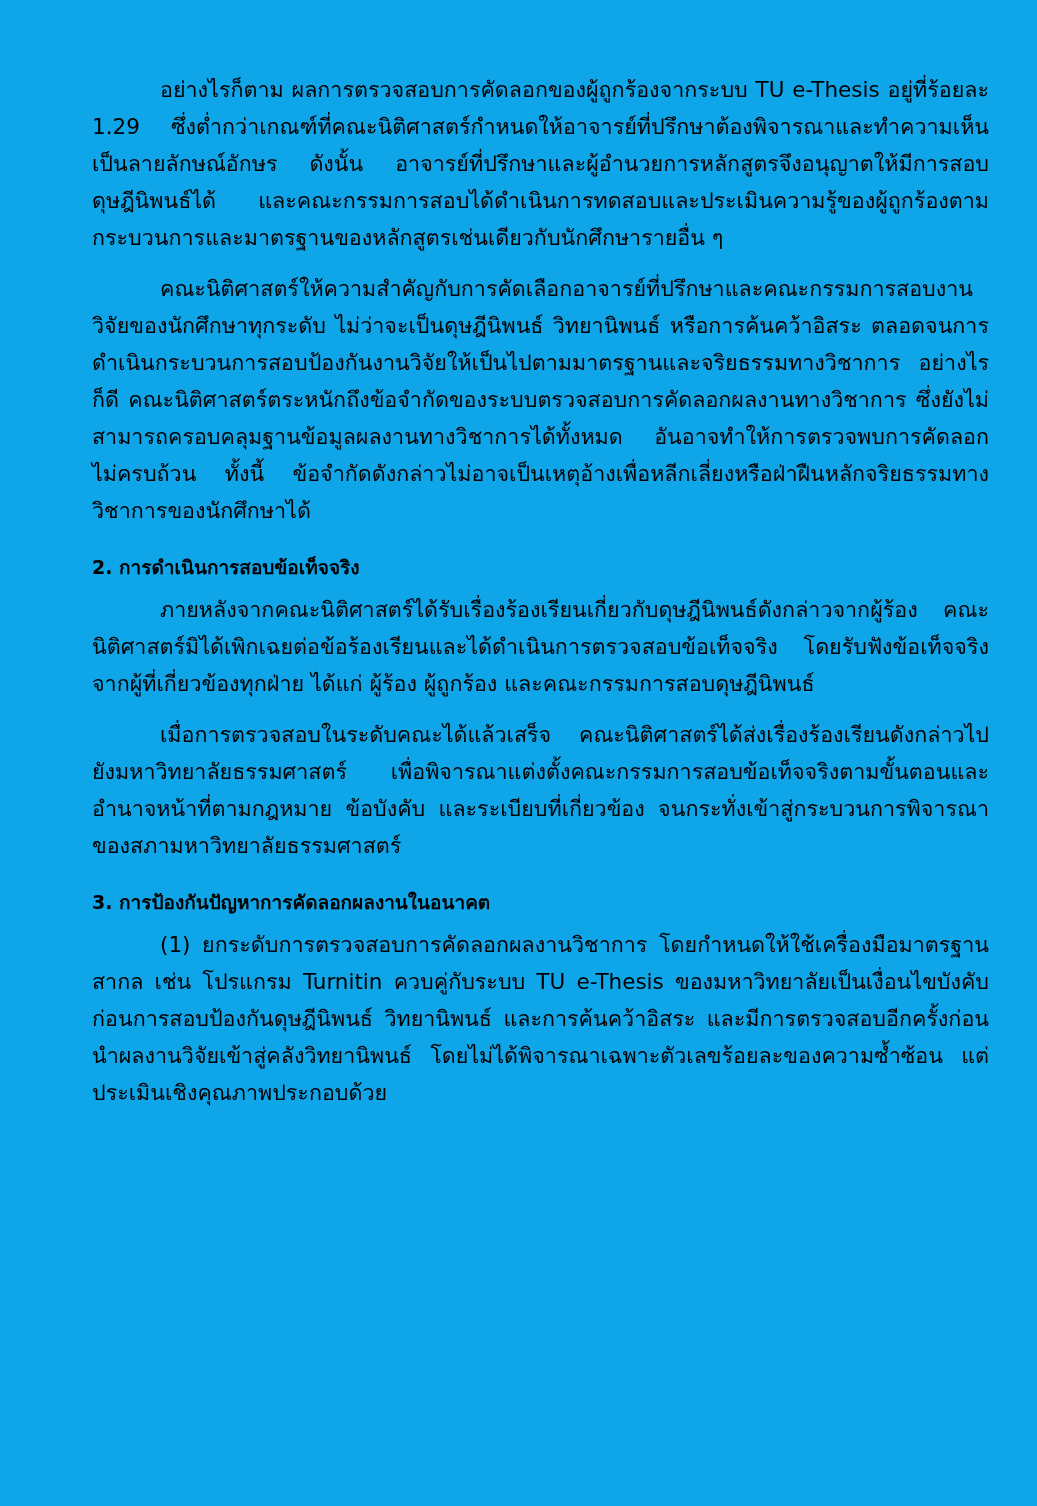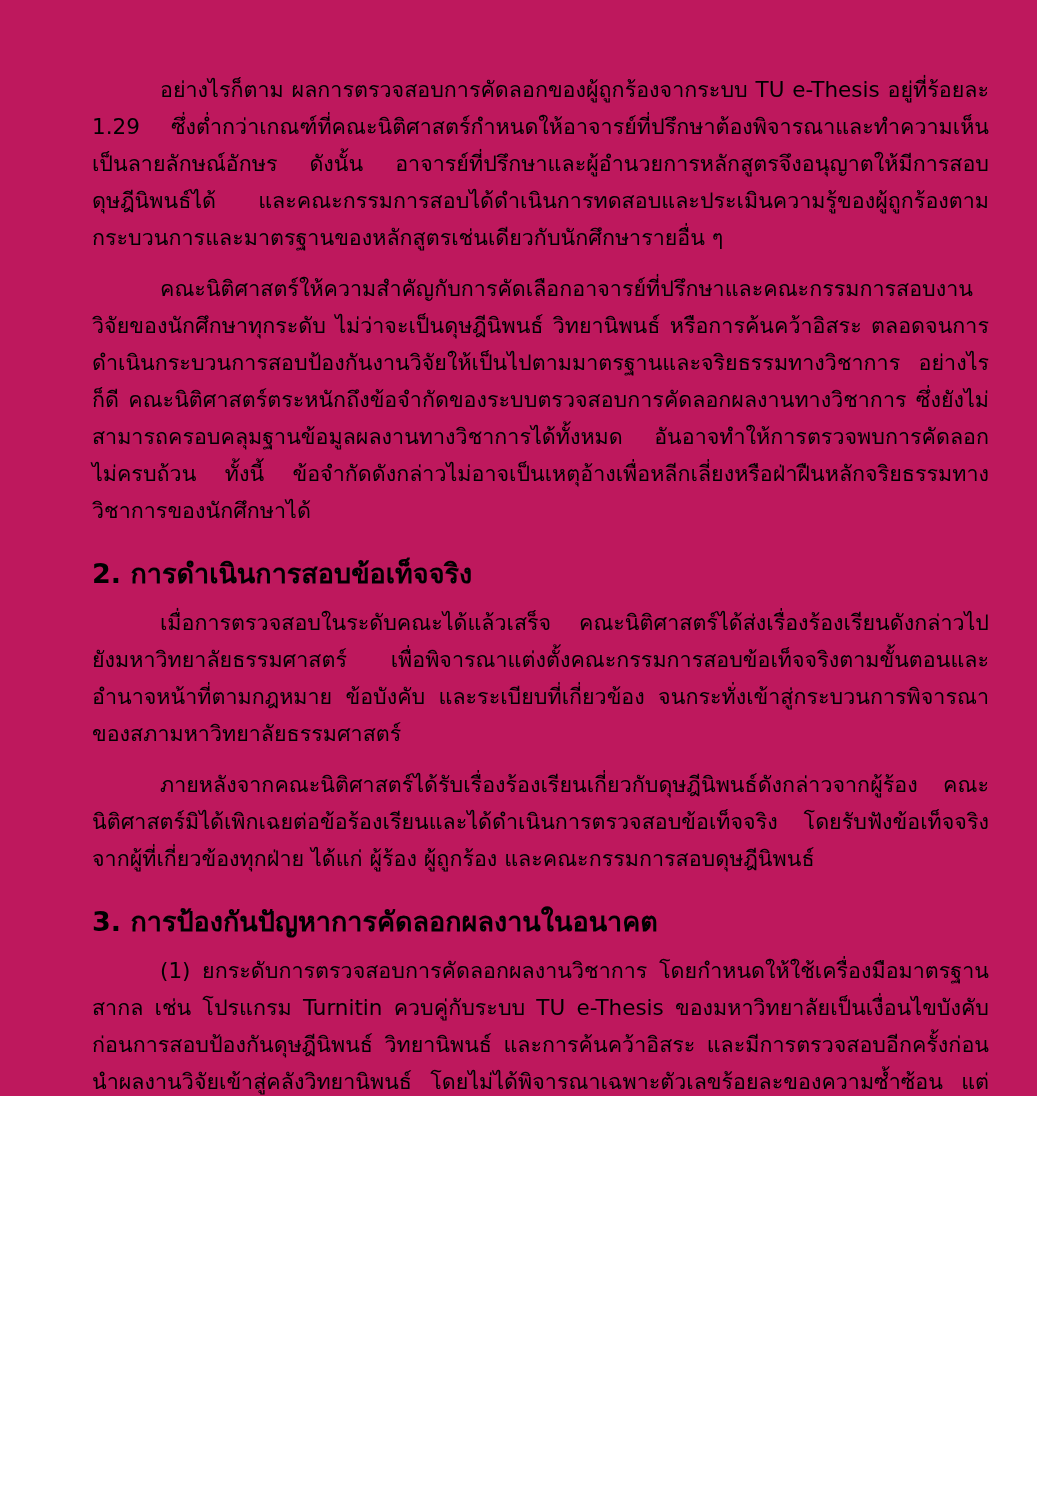--- a/index.html
+++ b/index.html
@@ -6,60 +6,60 @@
     margin: 0;
     padding: 0;
     background: #ffffff;
   }
   body {
     font-family: "DejaVu Sans", "Liberation Sans", sans-serif;
     color: #000000;
   }
   .page {
     width: 1037px;
-    height: 1096px;
-    background: #be185d;
+    height: 1506px;
+    background: #0ea5e9;
     position: relative;
     box-sizing: border-box;
     padding: 72px 48px 40px 92px;
     overflow: hidden;
   }
   .doc-body {
     font-size: 21.5px;
     line-height: 1.72;
   }
   p.para {
     margin: 0 0 14px 0;
     text-align: justify;
     text-justify: inter-word;
     text-indent: 68px;
   }
   h2.heading {
     margin: 22px 0 10px 0;
-    font-size: 27px;
+    font-size: 19px;
     font-weight: bold;
     text-indent: 0;
     line-height: 1.6;
   }
 </style>
 </head>
 <body>
 
 <div class="page">
   <div class="doc-body">
 
     <p class="para">อย่างไรก็ตาม ผลการตรวจสอบการคัดลอกของผู้ถูกร้องจากระบบ TU e-Thesis อยู่ที่ร้อยละ 1.29 ซึ่งต่ำกว่าเกณฑ์ที่คณะนิติศาสตร์กำหนดให้อาจารย์ที่ปรึกษาต้องพิจารณาและทำความเห็นเป็นลายลักษณ์อักษร ดังนั้น อาจารย์ที่ปรึกษาและผู้อำนวยการหลักสูตรจึงอนุญาตให้มีการสอบดุษฎีนิพนธ์ได้ และคณะกรรมการสอบได้ดำเนินการทดสอบและประเมินความรู้ของผู้ถูกร้องตามกระบวนการและมาตรฐานของหลักสูตรเช่นเดียวกับนักศึกษารายอื่น ๆ</p>
 
     <p class="para">คณะนิติศาสตร์ให้ความสำคัญกับการคัดเลือกอาจารย์ที่ปรึกษาและคณะกรรมการสอบงานวิจัยของนักศึกษาทุกระดับ ไม่ว่าจะเป็นดุษฎีนิพนธ์ วิทยานิพนธ์ หรือการค้นคว้าอิสระ ตลอดจนการดำเนินกระบวนการสอบป้องกันงานวิจัยให้เป็นไปตามมาตรฐานและจริยธรรมทางวิชาการ อย่างไรก็ดี คณะนิติศาสตร์ตระหนักถึงข้อจำกัดของระบบตรวจสอบการคัดลอกผลงานทางวิชาการ ซึ่งยังไม่สามารถครอบคลุมฐานข้อมูลผลงานทางวิชาการได้ทั้งหมด อันอาจทำให้การตรวจพบการคัดลอกไม่ครบถ้วน ทั้งนี้ ข้อจำกัดดังกล่าวไม่อาจเป็นเหตุอ้างเพื่อหลีกเลี่ยงหรือฝ่าฝืนหลักจริยธรรมทางวิชาการของนักศึกษาได้</p>
 
     <h2 class="heading">2. การดำเนินการสอบข้อเท็จจริง</h2>
 
+    <p class="para">ภายหลังจากคณะนิติศาสตร์ได้รับเรื่องร้องเรียนเกี่ยวกับดุษฎีนิพนธ์ดังกล่าวจากผู้ร้อง คณะนิติศาสตร์มิได้เพิกเฉยต่อข้อร้องเรียนและได้ดำเนินการตรวจสอบข้อเท็จจริง โดยรับฟังข้อเท็จจริงจากผู้ที่เกี่ยวข้องทุกฝ่าย ได้แก่ ผู้ร้อง ผู้ถูกร้อง และคณะกรรมการสอบดุษฎีนิพนธ์</p>
+
     <p class="para">เมื่อการตรวจสอบในระดับคณะได้แล้วเสร็จ คณะนิติศาสตร์ได้ส่งเรื่องร้องเรียนดังกล่าวไปยังมหาวิทยาลัยธรรมศาสตร์ เพื่อพิจารณาแต่งตั้งคณะกรรมการสอบข้อเท็จจริงตามขั้นตอนและอำนาจหน้าที่ตามกฎหมาย ข้อบังคับ และระเบียบที่เกี่ยวข้อง จนกระทั่งเข้าสู่กระบวนการพิจารณาของสภามหาวิทยาลัยธรรมศาสตร์</p>
-
-    <p class="para">ภายหลังจากคณะนิติศาสตร์ได้รับเรื่องร้องเรียนเกี่ยวกับดุษฎีนิพนธ์ดังกล่าวจากผู้ร้อง คณะนิติศาสตร์มิได้เพิกเฉยต่อข้อร้องเรียนและได้ดำเนินการตรวจสอบข้อเท็จจริง โดยรับฟังข้อเท็จจริงจากผู้ที่เกี่ยวข้องทุกฝ่าย ได้แก่ ผู้ร้อง ผู้ถูกร้อง และคณะกรรมการสอบดุษฎีนิพนธ์</p>
 
     <h2 class="heading">3. การป้องกันปัญหาการคัดลอกผลงานในอนาคต</h2>
 
 
     <p class="para">(1) ยกระดับการตรวจสอบการคัดลอกผลงานวิชาการ โดยกำหนดให้ใช้เครื่องมือมาตรฐานสากล เช่น โปรแกรม Turnitin ควบคู่กับระบบ TU e-Thesis ของมหาวิทยาลัยเป็นเงื่อนไขบังคับก่อนการสอบป้องกันดุษฎีนิพนธ์ วิทยานิพนธ์ และการค้นคว้าอิสระ และมีการตรวจสอบอีกครั้งก่อนนำผลงานวิจัยเข้าสู่คลังวิทยานิพนธ์ โดยไม่ได้พิจารณาเฉพาะตัวเลขร้อยละของความซ้ำซ้อน แต่ประเมินเชิงคุณภาพประกอบด้วย</p>
 
   </div>
 </div>
 
 </body></html>

